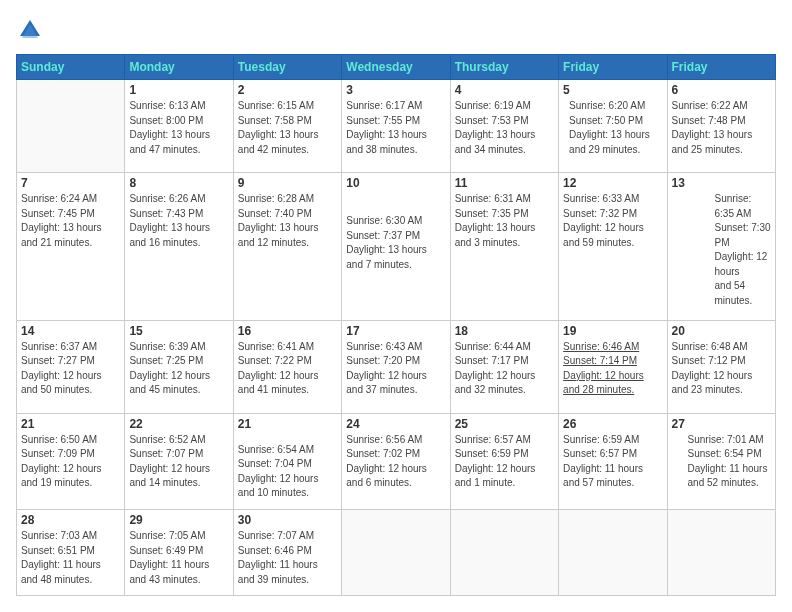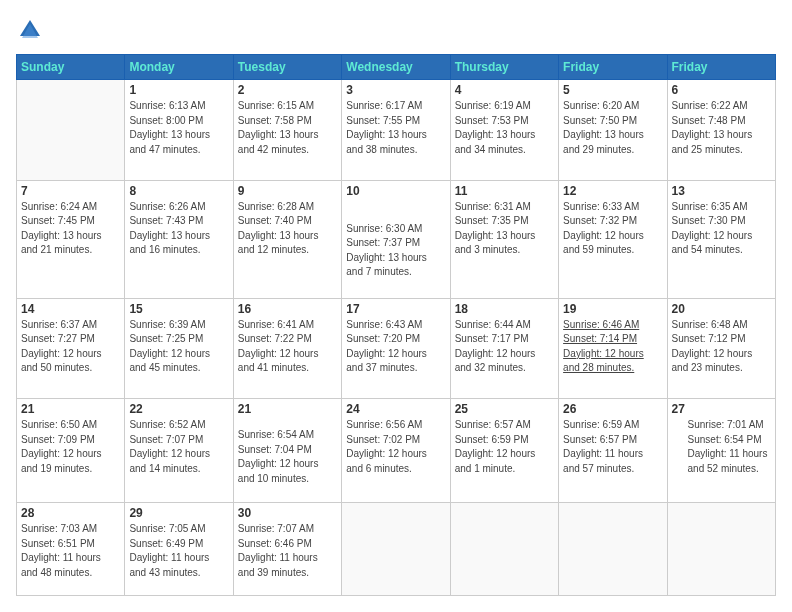--- a/index.html
+++ b/index.html
@@ -161,21 +161,21 @@
           </td>
           <td>
             <span class="day-number">4</span>
             <div class="day-info" style="white-space: pre-line;">Sunrise: 6:19 AM
 Sunset: 7:53 PM
 Daylight: 13 hours
 and 34 minutes.</div>
           </td>
           <td>
             <span class="day-number">5</span>
-            <div class="day-info" style="white-space: pre-line;">Sunrise: 6:20 AM
+            <div class="day-info" style="white-space: pre-line; margin-left: 6px;">Sunrise: 6:20 AM
 Sunset: 7:50 PM
 Daylight: 13 hours
 and 29 minutes.</div>
           </td>
           <td>
             <span class="day-number">6</span>
             <div class="day-info" style="white-space: pre-line;">Sunrise: 6:22 AM
 Sunset: 7:48 PM
 Daylight: 13 hours
 and 25 minutes.</div>
@@ -219,21 +219,21 @@
           </td>
           <td>
             <span class="day-number">12</span>
             <div class="day-info" style="white-space: pre-line;">Sunrise: 6:33 AM
 Sunset: 7:32 PM
 Daylight: 12 hours
 and 59 minutes.</div>
           </td>
           <td>
             <span class="day-number">13</span>
-            <div class="day-info" style="white-space: pre-line;">Sunrise: 6:35 AM
+            <div class="day-info" style="white-space: pre-line; margin-left: 43px;">Sunrise: 6:35 AM
 Sunset: 7:30 PM
 Daylight: 12 hours
 and 54 minutes.</div>
           </td>
         </tr>
         <tr>
           <td>
             <span class="day-number">14</span>
             <div class="day-info" style="white-space: pre-line;">Sunrise: 6:37 AM
 Sunset: 7:27 PM

